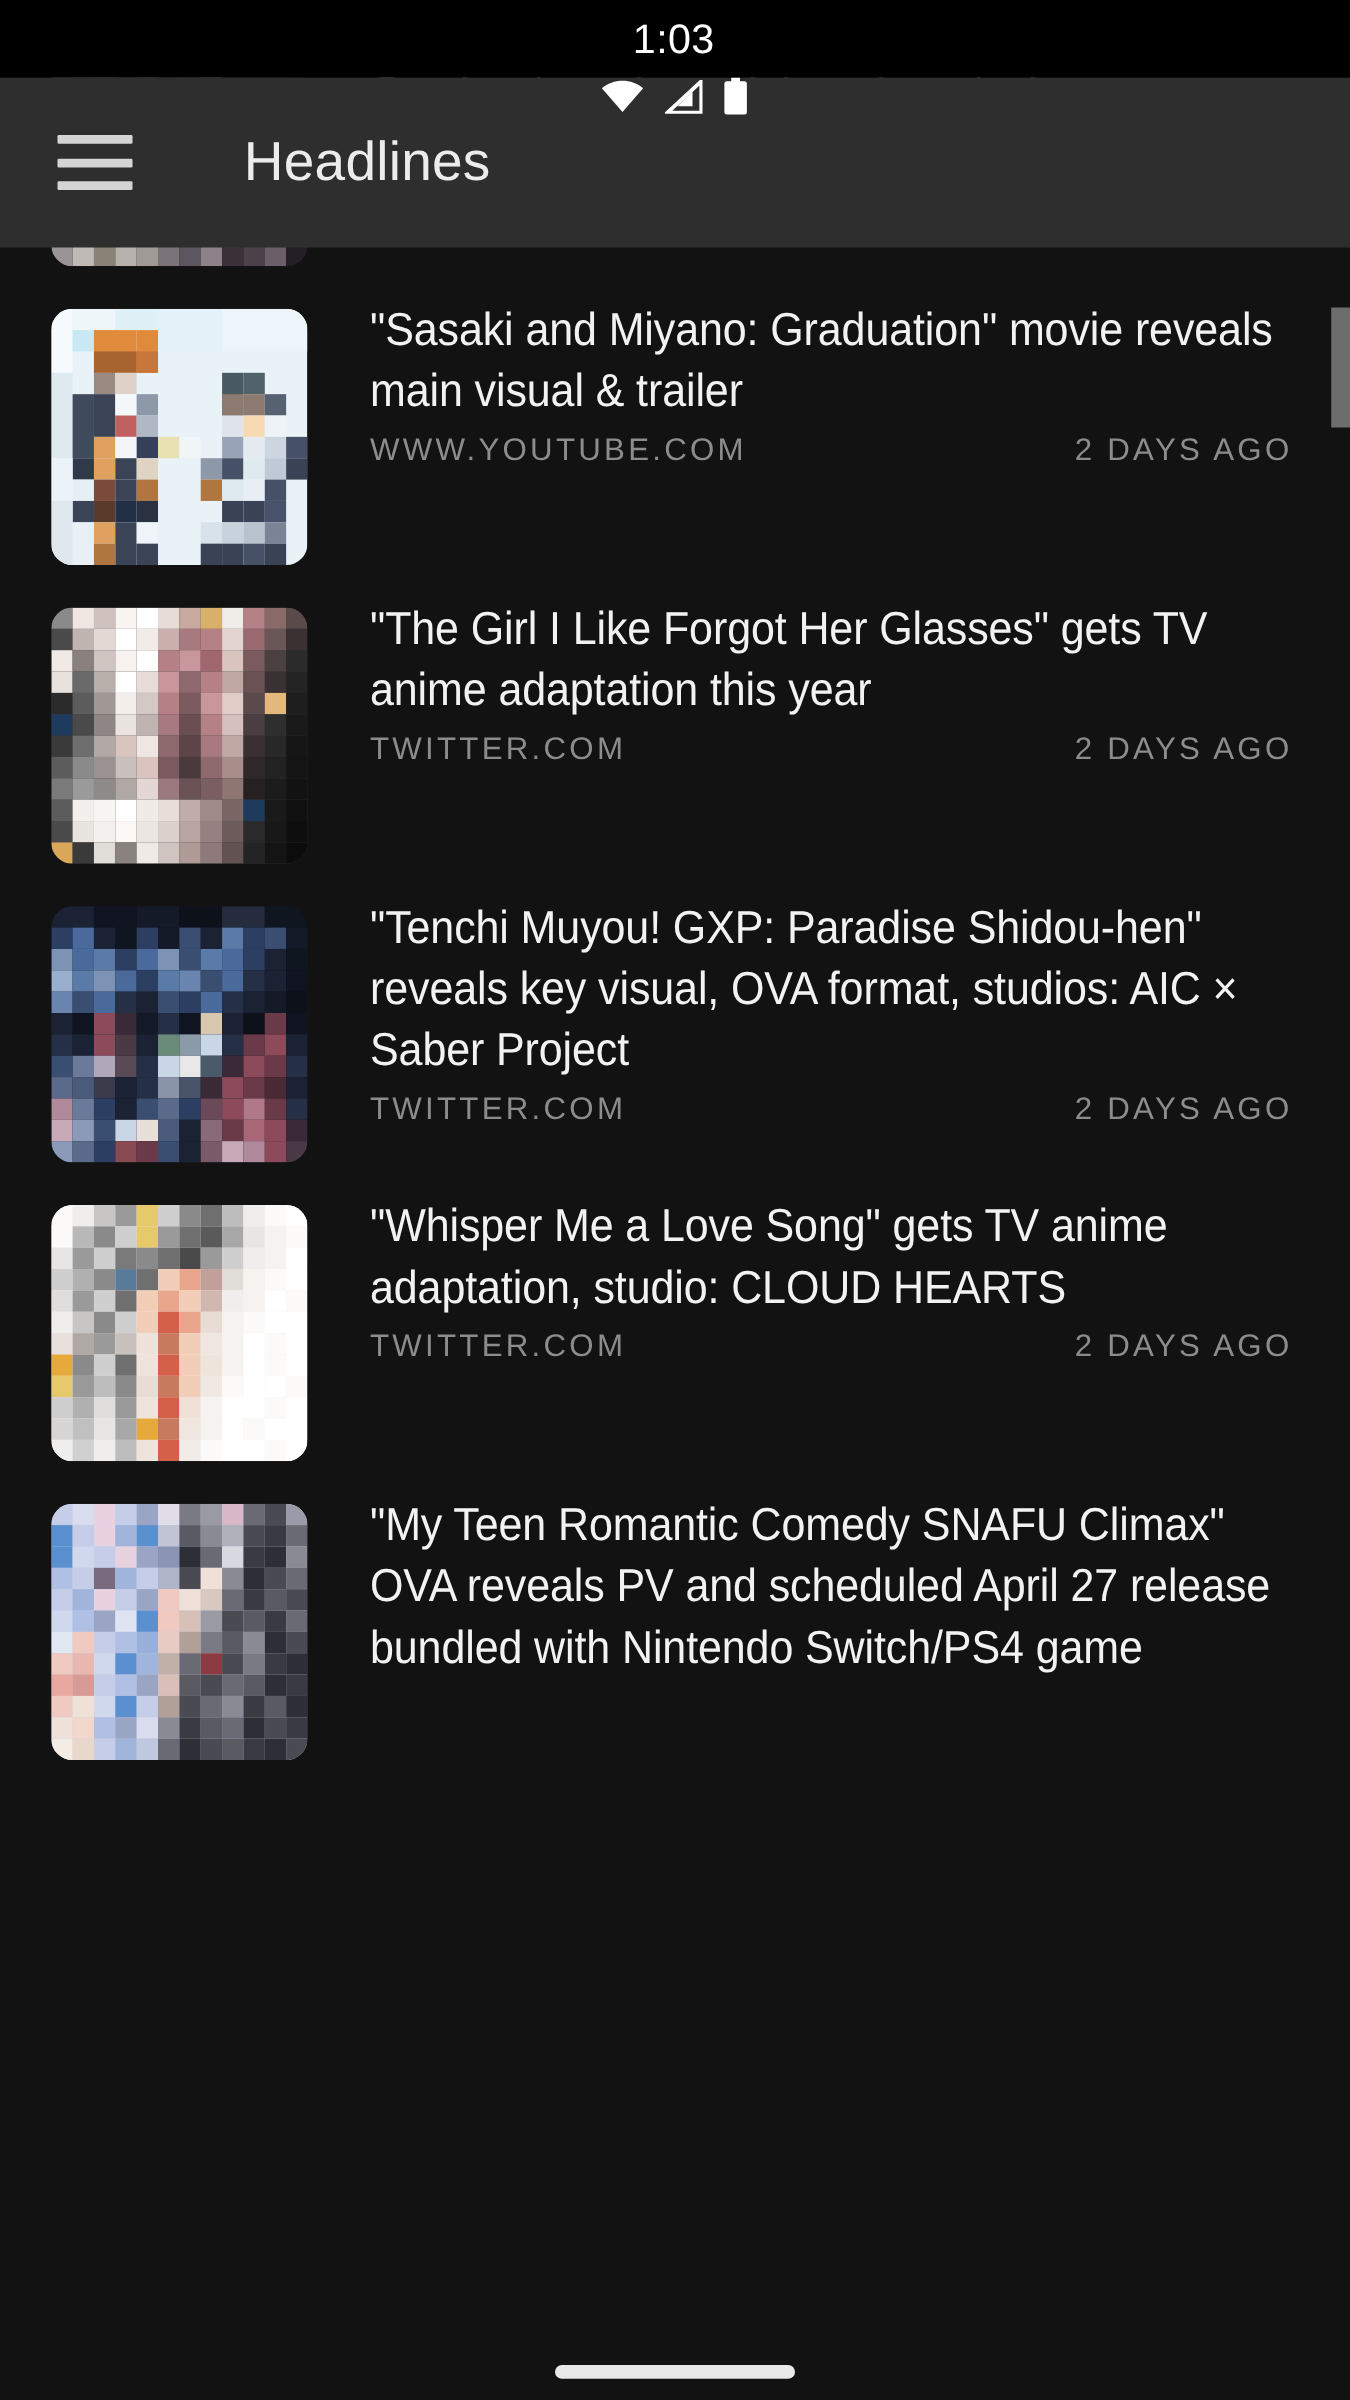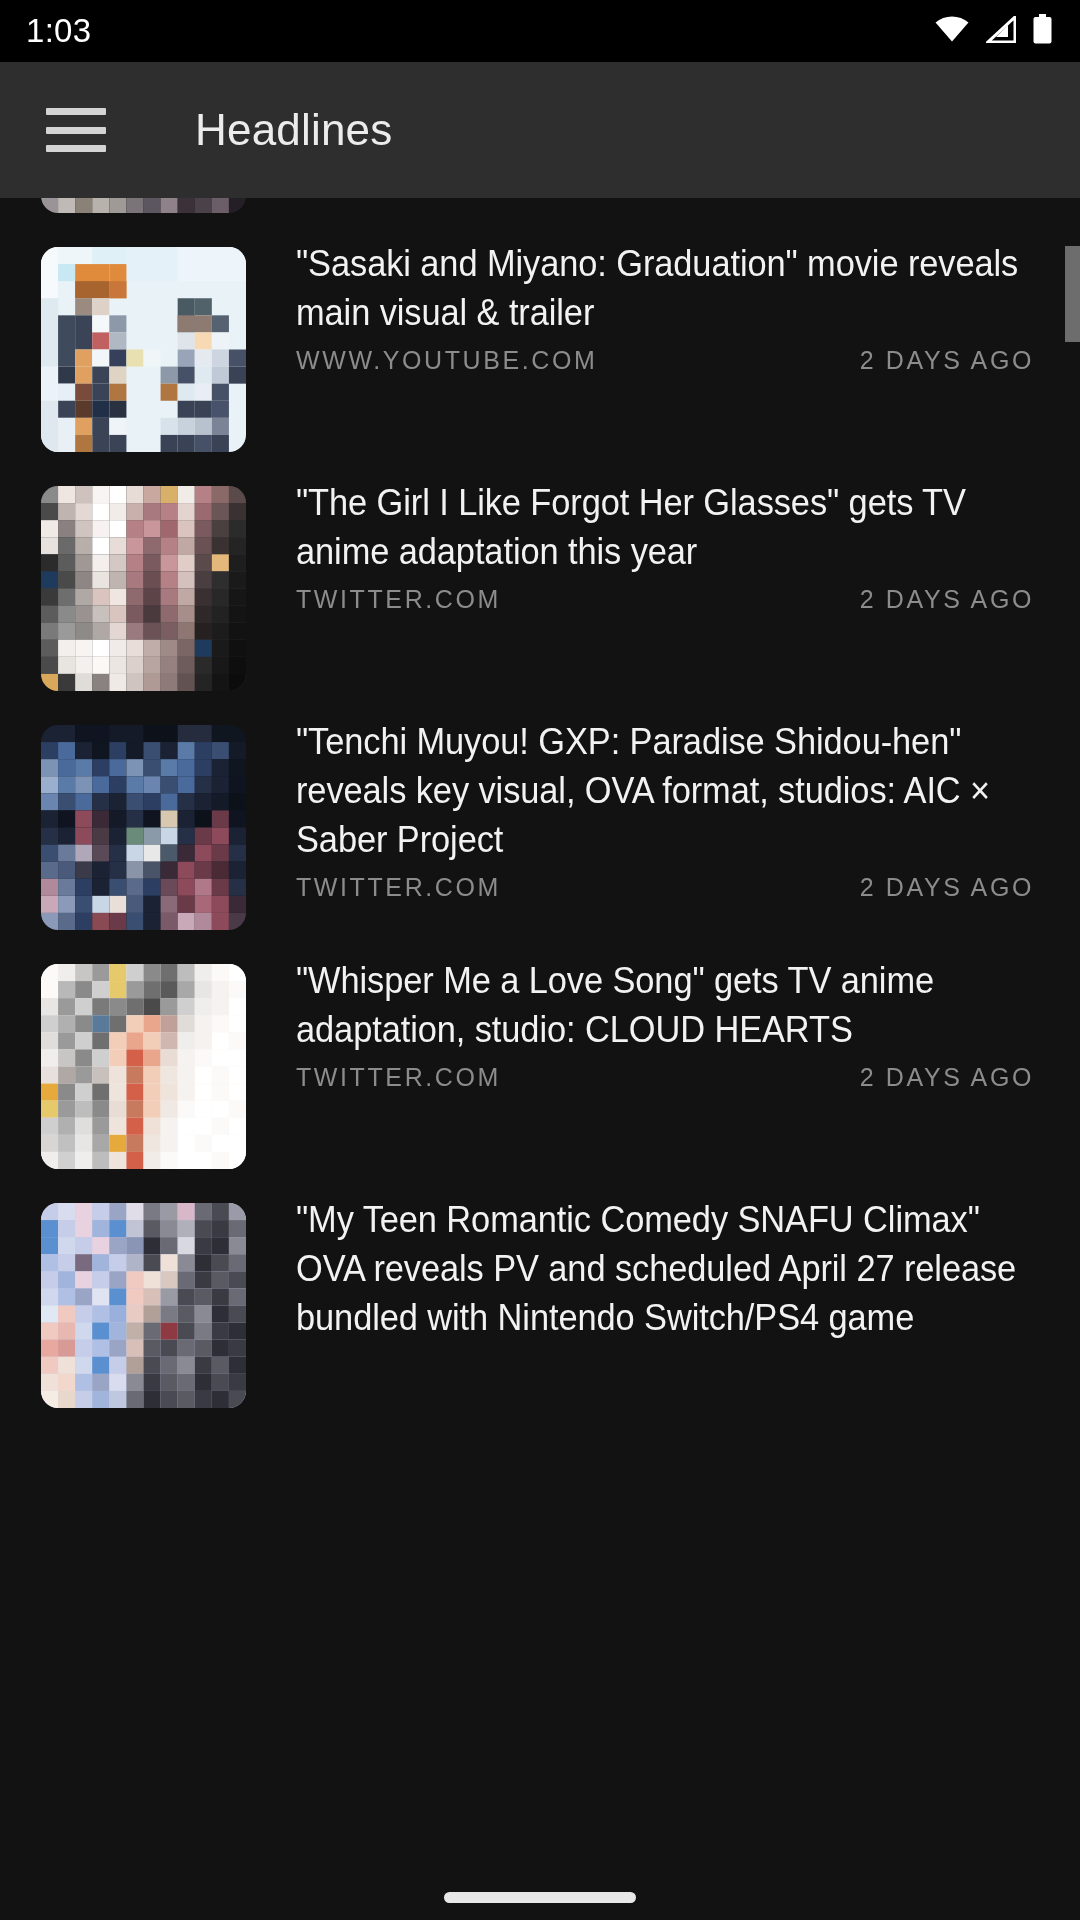--- a/index.html
+++ b/index.html
@@ -10,20 +10,21 @@
     overflow:hidden;
   }
   #screen { position:relative; width:1080px; height:1920px; background:#121212; overflow:hidden; }
 
   
   #status-bar {
     position:absolute; top:0; left:0; width:1080px; height:62px;
     background:#000; z-index:40;
     display:flex; align-items:center; justify-content:space-between;
     padding:0 28px 0 26px;
+    flex-direction:column;
   }
   #status-clock { color:#ffffff; font-size:33px; letter-spacing:0.3px; line-height:62px; }
   #status-icons { display:flex; align-items:center; gap:17px; height:62px; }
   .sbicon { display:block; }
 
   
   #app-bar {
     position:absolute; top:62px; left:0; width:1080px; height:136px;
     background:#2e2e2e; z-index:35;
     display:flex; align-items:center;gap:40px;

